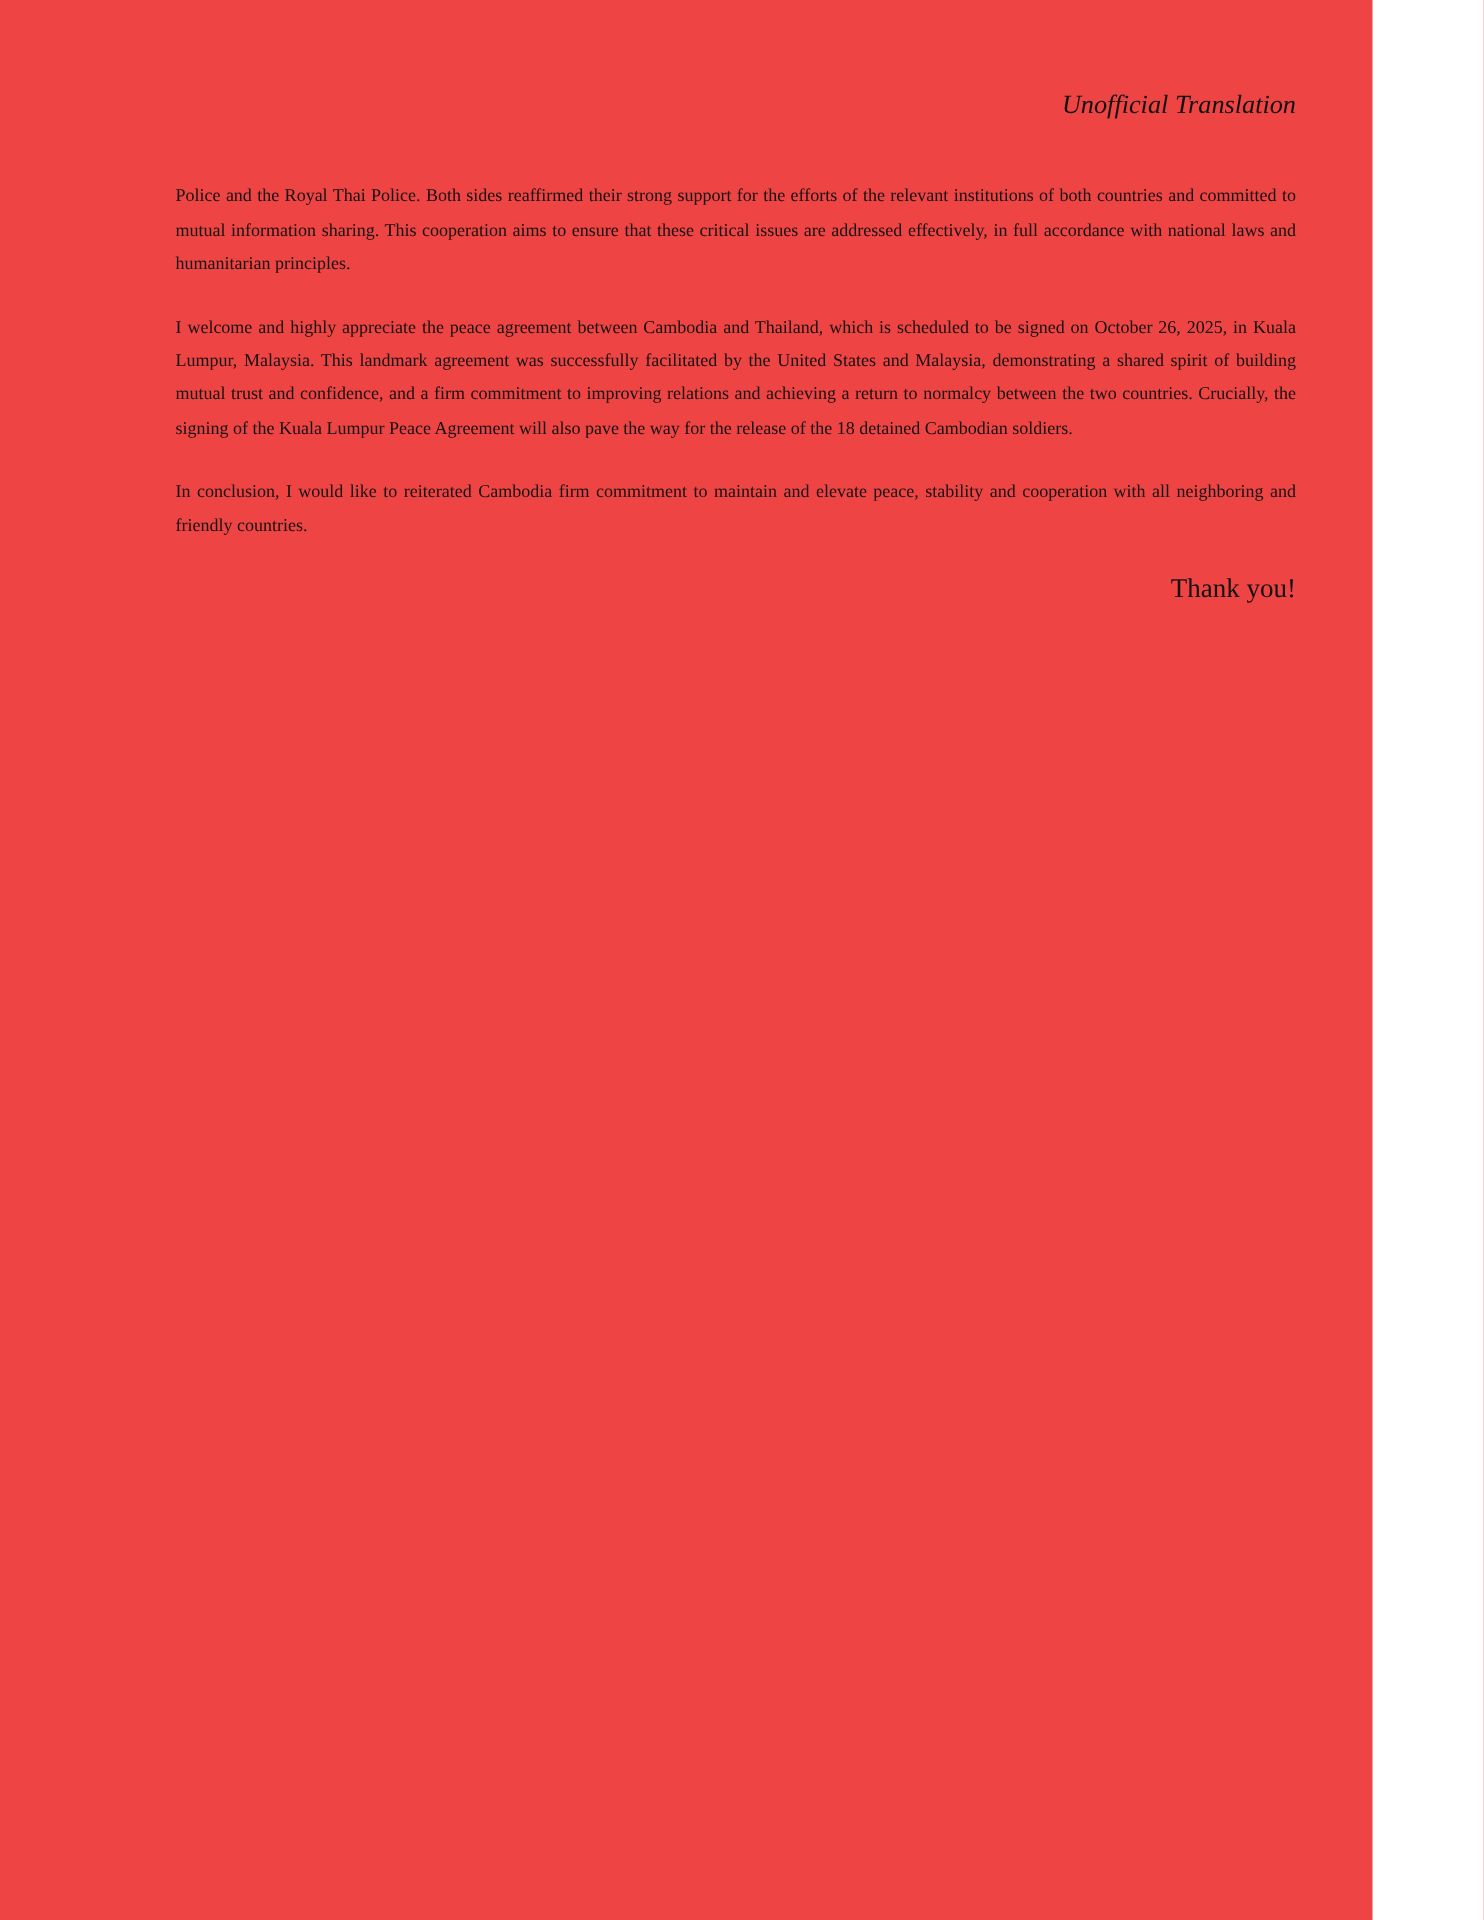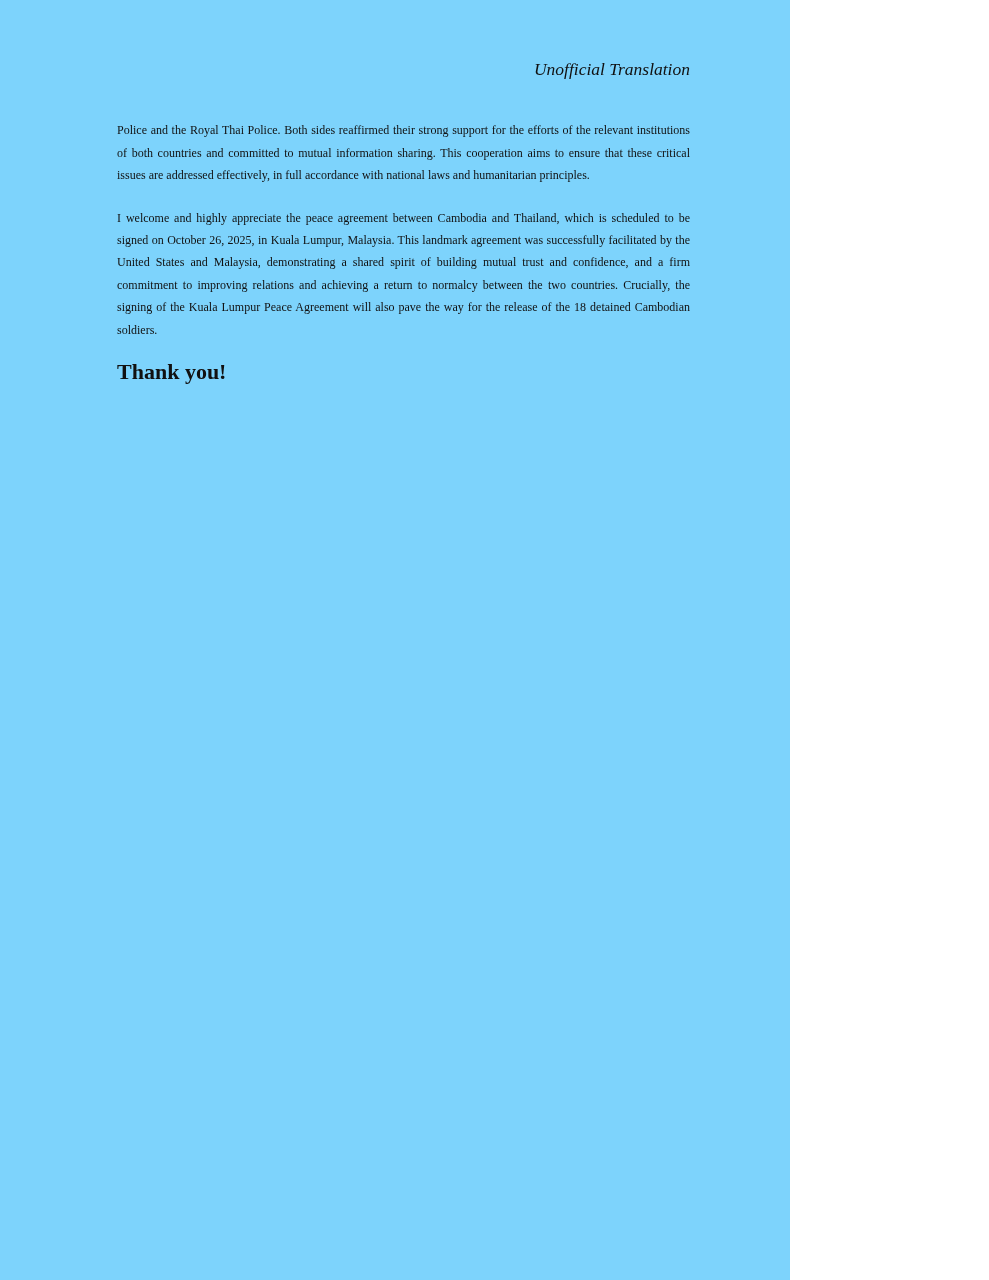--- a/index.html
+++ b/index.html
@@ -9,55 +9,56 @@
   }
   body {
     width: 989px;
     height: 1280px;
     font-family: "Liberation Serif", "DejaVu Serif", serif;
     color: #1a1a1a;
     overflow: hidden;
   }
   .page {
     box-sizing: border-box;
-    width: 790px;
+    width: 915px;
     height: 1280px;
-    padding: 58px 100px 0 117px;
-    background: #7dd3fc;
+    padding: 58px 51px 0 117px;
+    background: #ef4444;
   }
   .doc-header {
     text-align: right;
     font-style: italic;
     font-size: 17.5px;
     line-height: 22.4px;
     margin: 0 0 39px 0;
     color: #111111;
   }
   .doc-paragraph {
     font-size: 12px;
     line-height: 22.4px;
     text-align: justify;
     margin: 0 0 20px 0;
     color: #111111;
   }
   .doc-closing {
-    font-size: 22px;
+    font-size: 18px;
     line-height: 22.4px;
-    font-weight: bold;
-    text-align: left;
+    font-weight: normal;
+    text-align: right;
     margin: 18px 0 0 0;
     color: #111111;
   }
 </style>
 </head>
 <body>
 
 <div class="page">
   <div class="doc-header">Unofficial Translation</div>
 
   <p class="doc-paragraph">Police and the Royal Thai Police. Both sides reaffirmed their strong support for the efforts of the relevant institutions of both countries and committed to mutual information sharing. This cooperation aims to ensure that these critical issues are addressed effectively, in full accordance with national laws and humanitarian principles.</p>
 
   <p class="doc-paragraph">I welcome and highly appreciate the peace agreement between Cambodia and Thailand, which is scheduled to be signed on October 26, 2025, in Kuala Lumpur, Malaysia. This landmark agreement was successfully facilitated by the United States and Malaysia, demonstrating a shared spirit of building mutual trust and confidence, and a firm commitment to improving relations and achieving a return to normalcy between the two countries. Crucially, the signing of the Kuala Lumpur Peace Agreement will also pave the way for the release of the 18 detained Cambodian soldiers.</p>
 
 
+  <p class="doc-paragraph">In conclusion, I would like to reiterated Cambodia firm commitment to maintain and elevate peace, stability and cooperation with all neighboring and friendly countries.</p>
 
   <p class="doc-closing">Thank you!</p>
 </div>
 
 </body></html>

